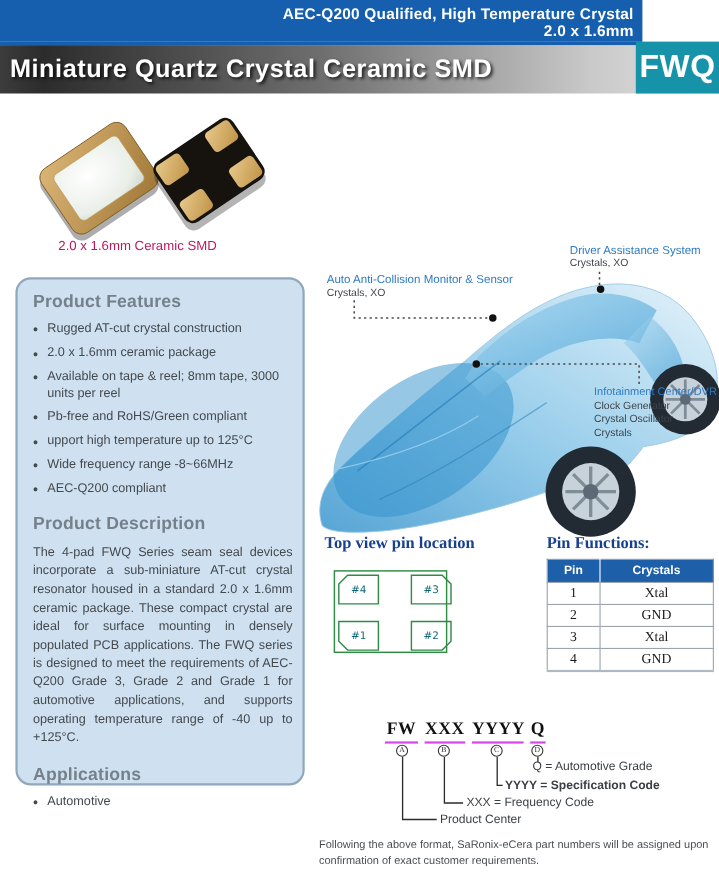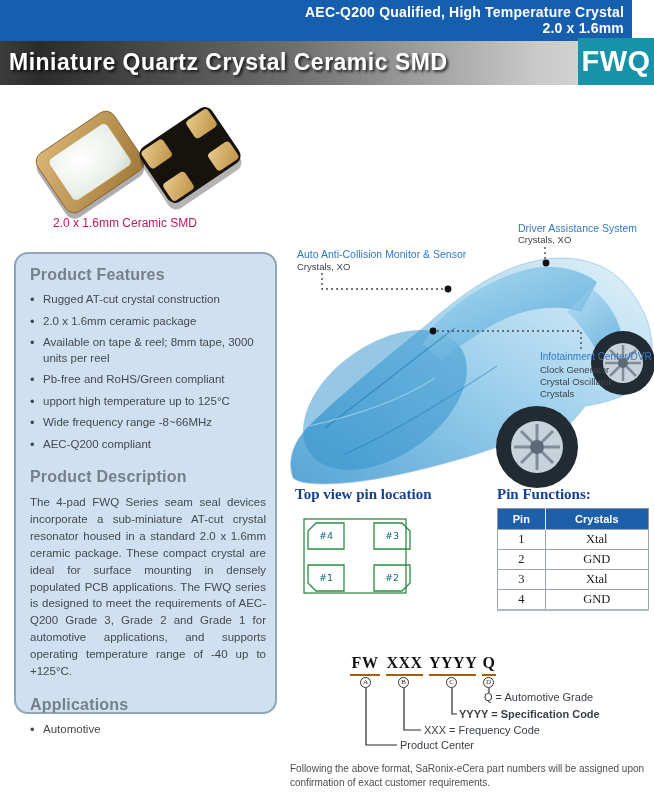--- a/index.html
+++ b/index.html
@@ -1,20 +1,20 @@
 <!DOCTYPE html>
 <html><head>
 <meta charset="utf-8">
 <style>
   html,body{margin:0;padding:0;background:#fff;}
   #page{position:relative;width:654px;height:793px;background:#fff;overflow:hidden;
         font-family:"Liberation Sans",sans-serif;}
 
   
-  .banner{position:absolute;left:0;top:0;width:632px;height:38px;background:#155fae;
+  .banner{position:absolute;left:0;top:0;width:584px;height:38px;background:#155fae;
           color:#fff;text-align:right;box-sizing:border-box;padding:4px 8px 0 0;}
   .banner .l1,.banner .l2{font-weight:bold;font-size:14px;line-height:16px;letter-spacing:.2px;}
 
   
   .titlebar{position:absolute;left:0;top:38px;width:654px;height:47px;
             background:linear-gradient(90deg,#3c3c3c 0%,#2c2c2c 6%,#6f6f6f 45%,#c9c9c9 82%,#e2e2e2 100%);
             border-top:3px solid #155fae;box-sizing:border-box;}
   .titlebar .title{position:absolute;left:9px;top:8px;color:#fff;font-weight:bold;font-size:23px;
                    letter-spacing:.5px;text-shadow:2px 2px 3px rgba(0,0,0,.75);}
   .series-badge{position:absolute;right:0;top:38px;width:76px;height:47px;background:#1793a9;
@@ -53,21 +53,21 @@
               border:1px solid #8b95a0;border-bottom:2px solid #aeb8c2;}
   table.pinfn th{background:#1d5fa9;color:#fff;font-size:11px;font-weight:bold;
                  padding:4px 0;text-align:center;}
   table.pinfn th + th{border-left:1px solid #e8eef5;}
   table.pinfn td{font-family:"Liberation Serif",serif;font-size:12.5px;color:#1a1a1a;
                  text-align:center;padding:2px 0;border:1px solid #9aa4ad;}
   table.pinfn col.c1{width:48px;} table.pinfn col.c2{width:104px;}
 
   
   .seg{position:absolute;top:654px;font-family:"Liberation Serif",serif;font-weight:bold;
-       font-size:16px;text-align:center;color:#111;border-bottom:2px solid #a16207;
+       font-size:16px;text-align:center;color:#111;border-bottom:2px solid #d946ef;
        padding-bottom:2px;letter-spacing:.5px;}
   .marker{position:absolute;top:677px;width:11px;height:11px;border:1px solid #333;border-radius:50%;
           box-sizing:border-box;font-family:"Liberation Serif",serif;font-size:7px;line-height:9px;
           text-align:center;color:#333;}
   .legend{position:absolute;font-size:11px;color:#3a3f45;white-space:nowrap;text-align:right;}
   .order-lines{position:absolute;left:340px;top:688px;}
 
   .footnote{position:absolute;left:290px;top:762px;width:378px;font-size:10px;line-height:1.35;
             color:#4a4f54;}
 </style>

